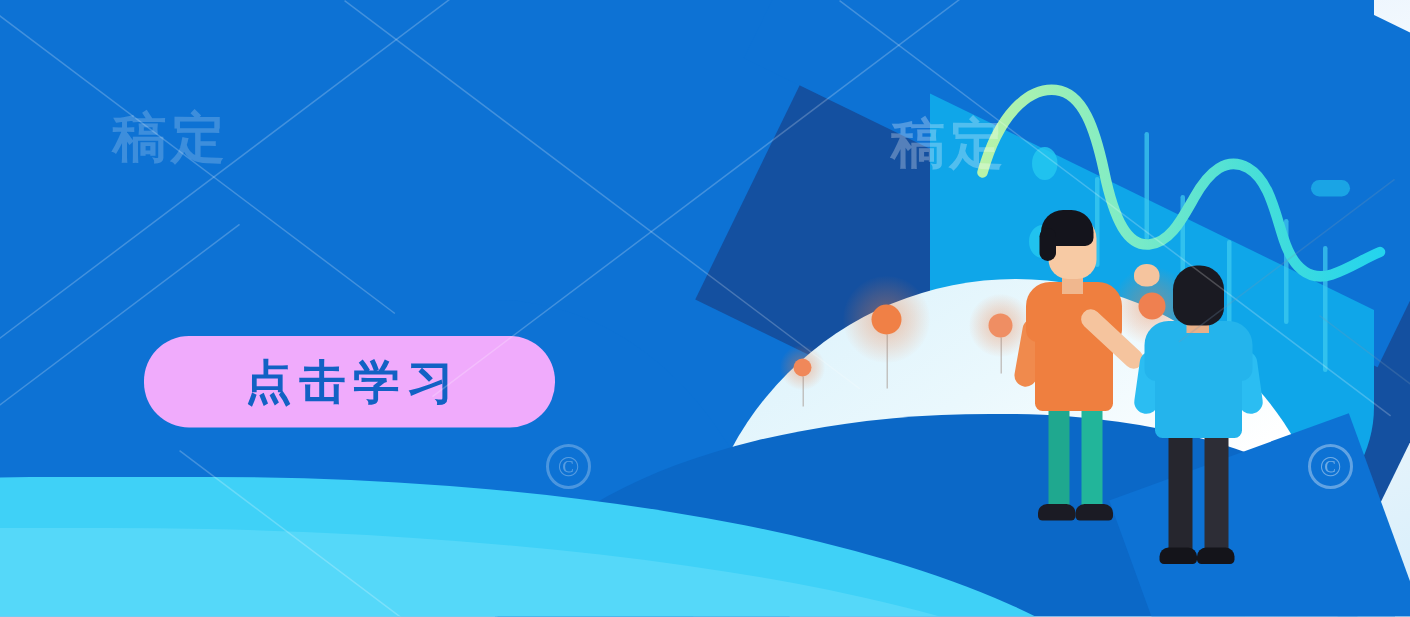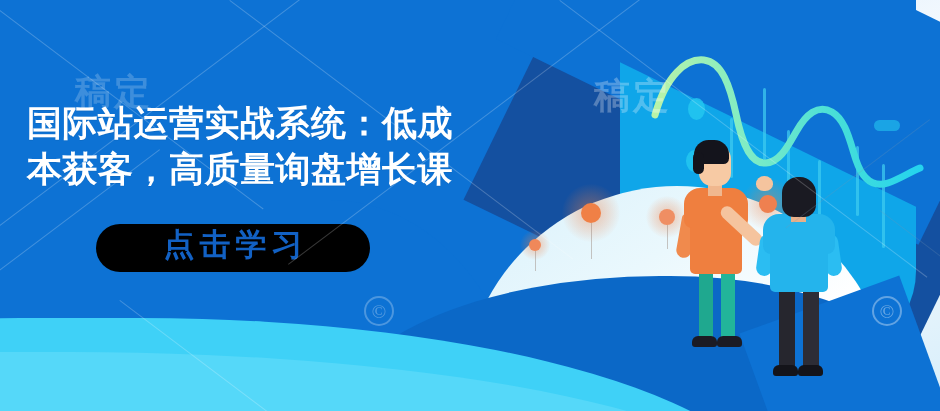--- a/index.html
+++ b/index.html
@@ -188,24 +188,24 @@
     font-size:35px; line-height:46px;
     font-weight:bold;
     letter-spacing:.5px;
     white-space:pre-line;
     text-shadow:0 1px 0 rgba(0,0,0,.06);
   }
 
   
   .cta {
     position:absolute; left:96px; top:224px;
-    width:274px; height:48px;
-    background:#000000;
+    width:274px; height:61px;
+    background:#f0abfc;
     border-radius:30px;
-    display:flex; align-items:flex-start; justify-content:center;
+    display:flex; align-items:center; justify-content:center;
     cursor:pointer;
   }
   .cta-label {
     color:#1261c4;
     font-size:31px;
     font-weight:bold;
     letter-spacing:5px;
     text-indent:5px;
   }
 
@@ -324,22 +324,20 @@
     <div id="p2-arm-r"></div>
     <div id="p2-torso"></div>
     <div id="p2-shoulder"></div>
     <div id="p2-neck"></div>
     <div id="p2-head"></div>
   </div>
 
   <div class="wave-bl"></div>
   <div class="wave-bl2"></div>
 
-  <div class="title">国际站运营实战系统：低成
-本获客，高质量询盘增长课</div>
 
   <div class="cta">
     <span class="cta-label">点击学习</span>
   </div>
 
   <div class="wm-text" style="left:75px;top:68px;">稿定</div>
   <div class="wm-text" style="left:594px;top:72px;color:rgba(255,255,255,.28);">稿定</div>
 
   <div class="wm-c" style="left:364px;top:296px;">©</div>
   <div class="wm-c" style="left:872px;top:296px;border-color:rgba(255,255,255,.35);color:rgba(255,255,255,.4);">©</div>

